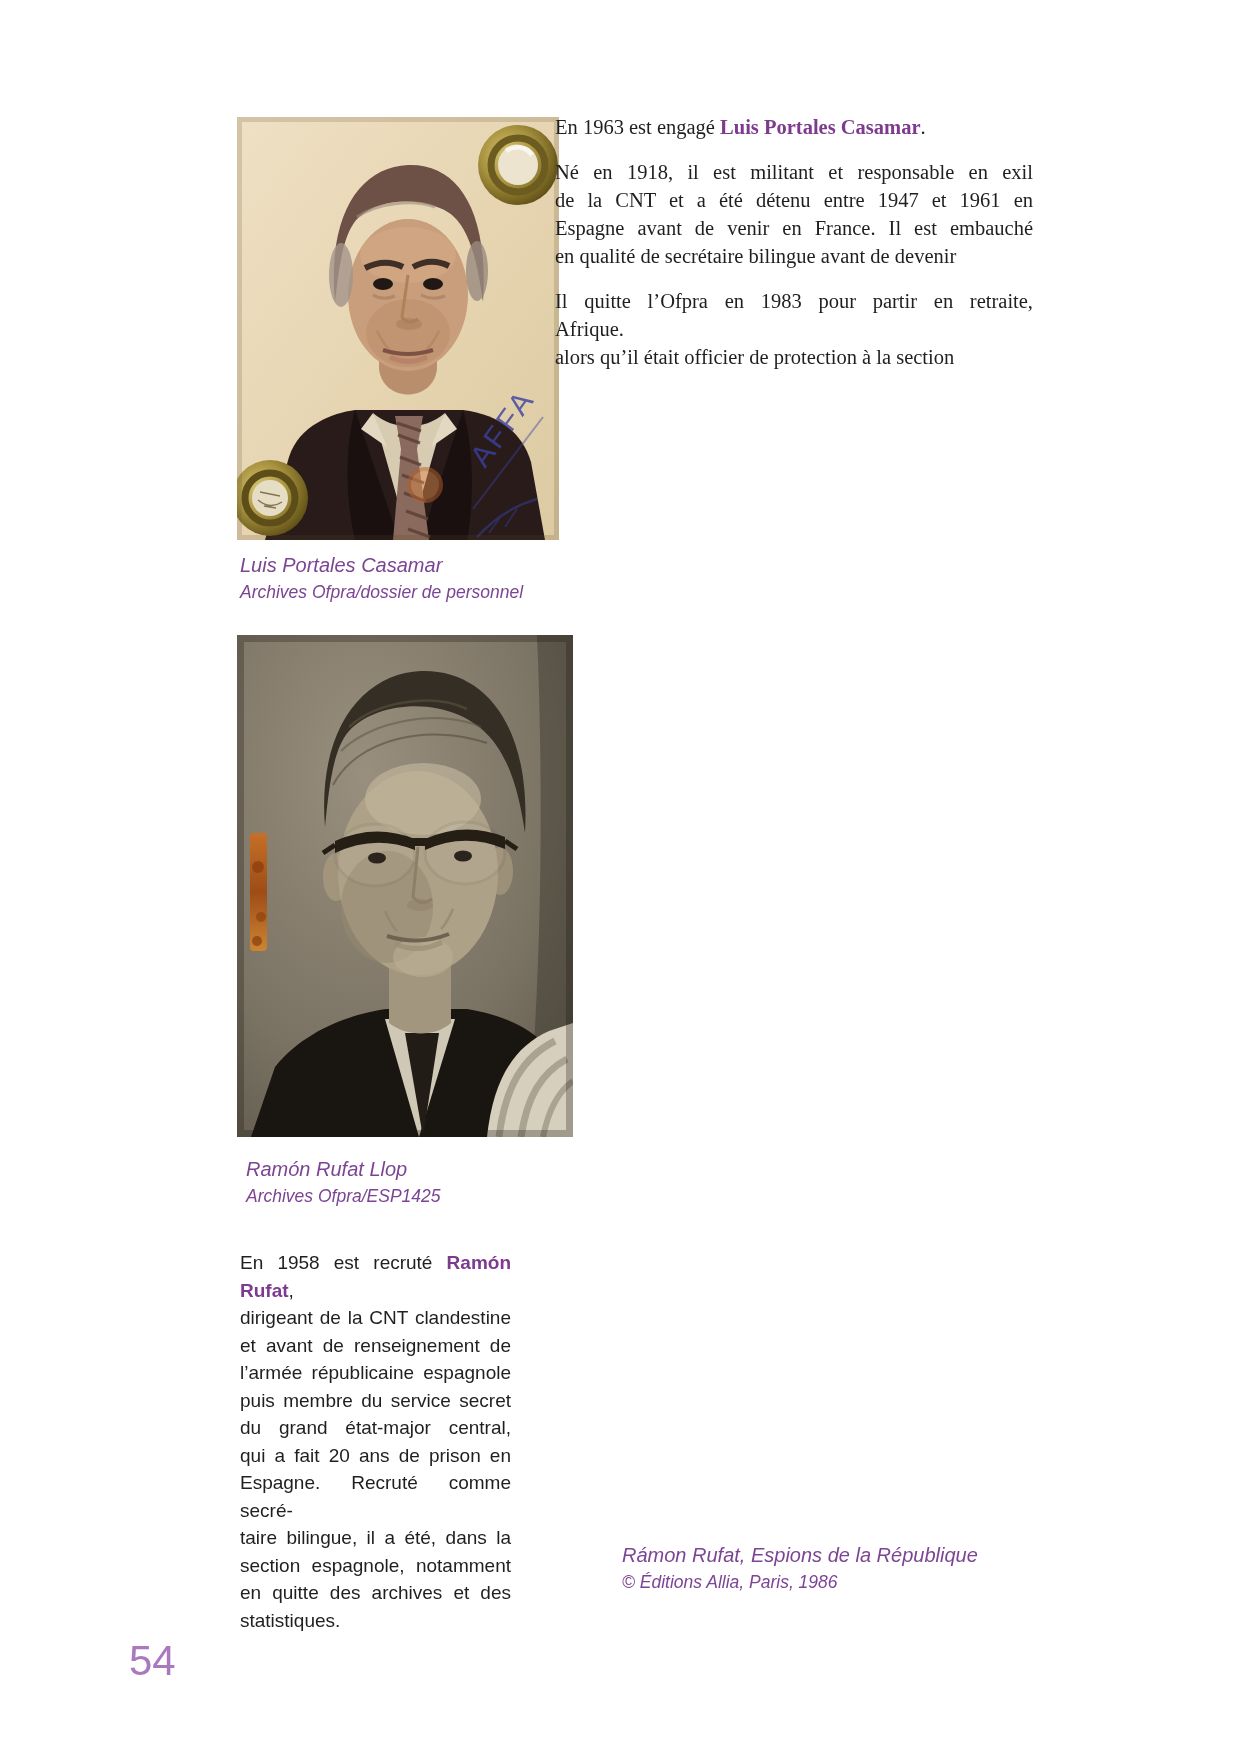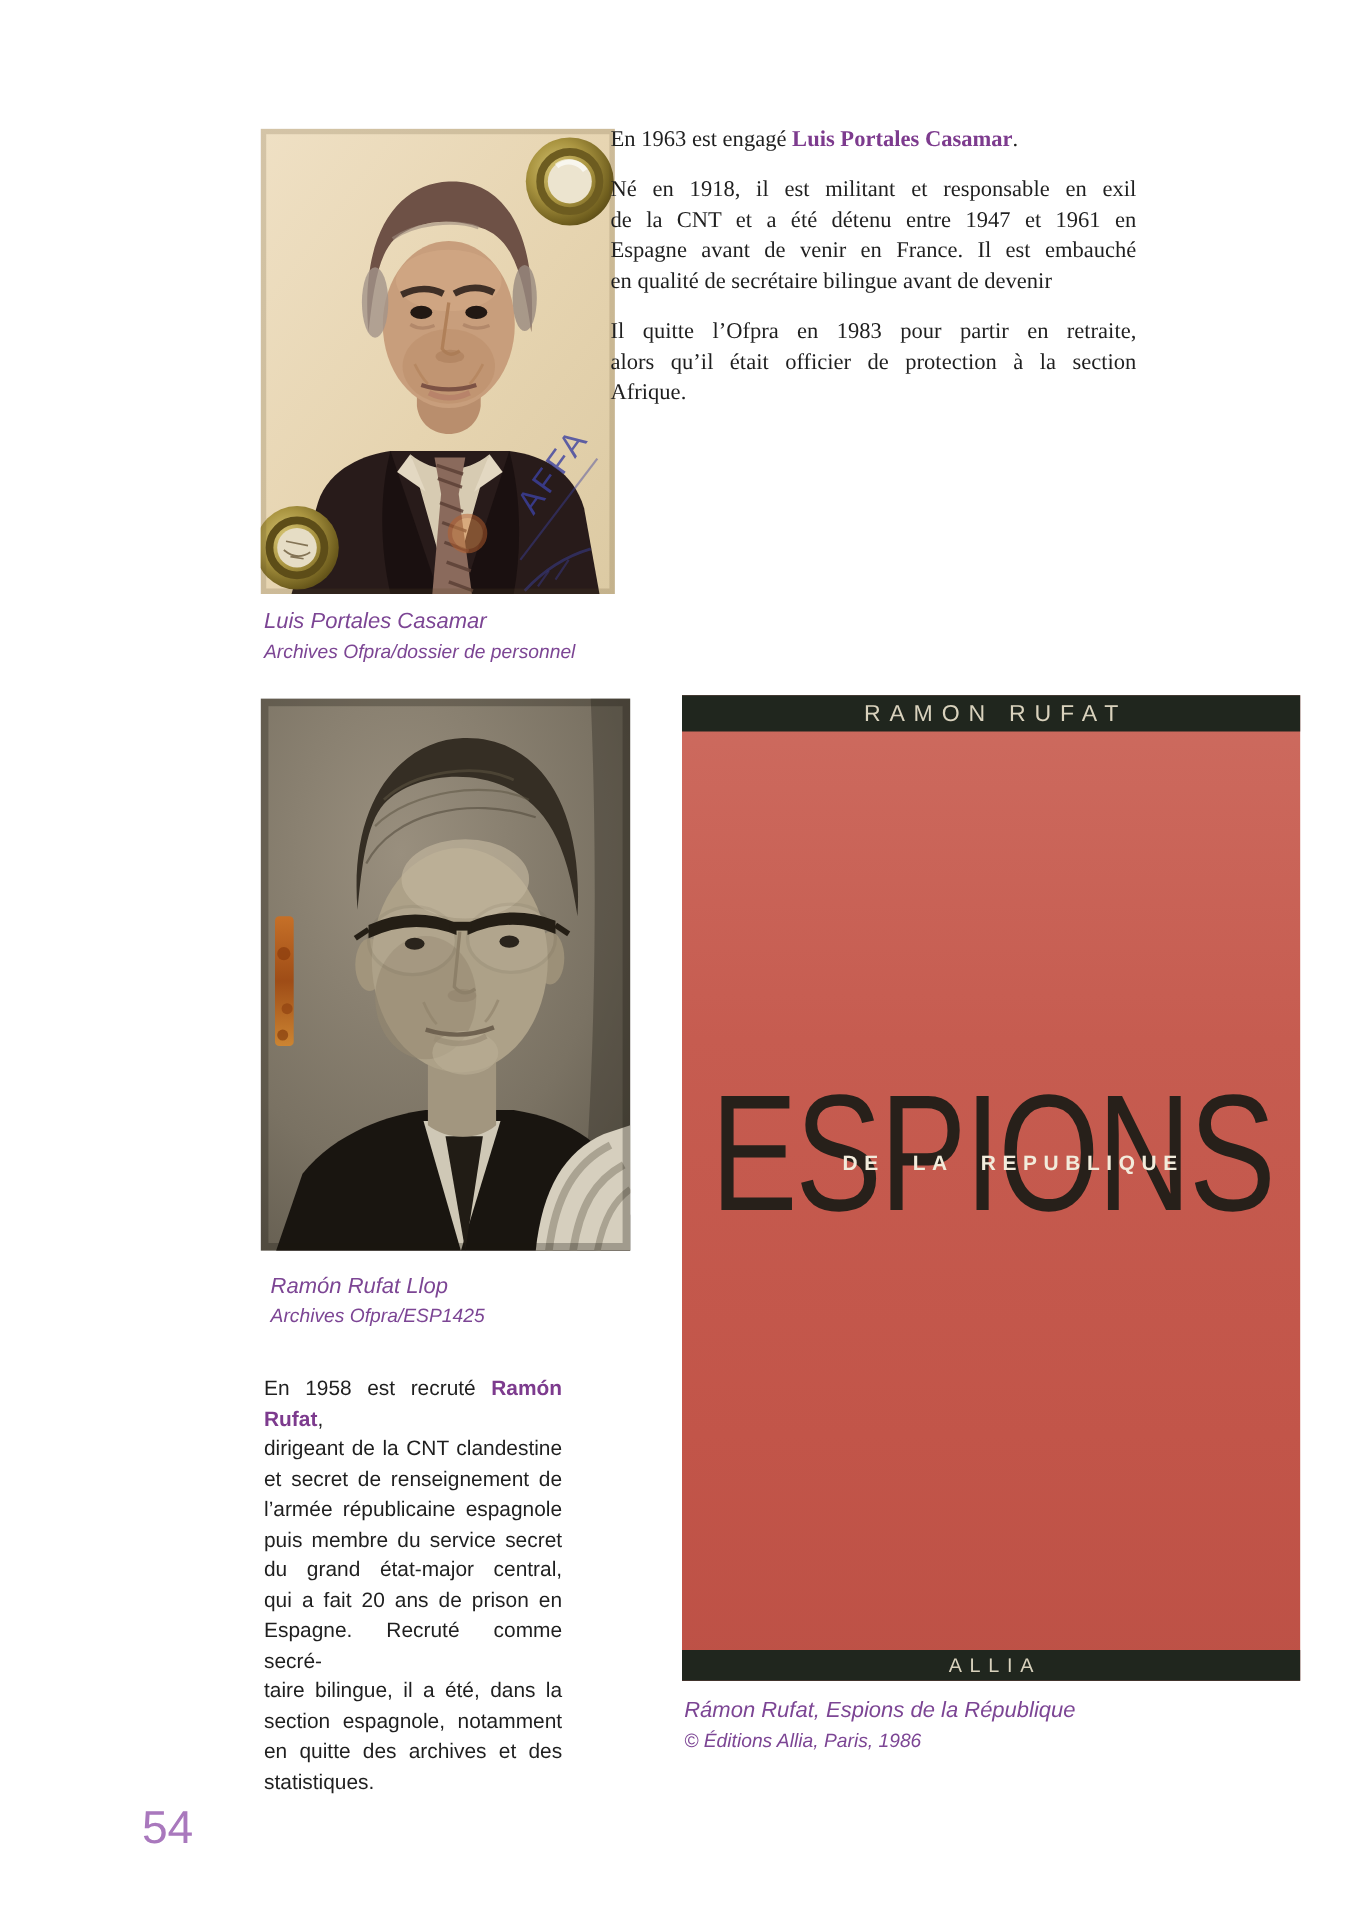--- a/index.html
+++ b/index.html
@@ -162,22 +162,22 @@
   <div id="col-right">
     <p class="para"><span>En 1963 est engagé </span><span class="accent">Luis Portales Casamar</span><span>.</span></p>
     <div class="para jlines">
         <div class="jline">Né en 1918, il est militant et responsable en exil</div>
         <div class="jline">de la CNT et a été détenu entre 1947 et 1961 en</div>
         <div class="jline">Espagne avant de venir en France. Il est embauché</div>
         <div class="jline">en qualité de secrétaire bilingue avant de devenir</div>
       </div>
     <div class="para jlines">
         <div class="jline">Il quitte l’Ofpra en 1983 pour partir en retraite,</div>
+        <div class="jline">Afrique.</div>
         <div class="jline">alors qu’il était officier de protection à la section</div>
-        <div class="jline">Afrique.</div>
       </div>
   </div>
 
   <figure id="photo2">
     <svg viewBox="0 0 336 502" preserveAspectRatio="none">
       <defs>
         <radialGradient id="p2bg" cx="0.38" cy="0.28" r="1.05">
           <stop offset="0" stop-color="#998f7e"></stop>
           <stop offset="0.55" stop-color="#7a7263"></stop>
           <stop offset="1" stop-color="#544e42"></stop>
@@ -242,41 +242,31 @@
       </g>
       <rect x="0" y="0" width="336" height="502" fill="none" stroke="rgba(25,22,16,0.28)" stroke-width="14"></rect>
     </svg>
   </figure>
 
   <div class="caption" id="caption2">
     <div class="cap-line1">Ramón Rufat Llop</div>
     <div class="cap-line2">Archives Ofpra/ESP1425</div>
   </div>
 
-  <div id="cover">
-    <div class="band band-top">
-      <span>RAMON RUFAT</span>
-    </div>
-    <div class="book-title">ESPIONS</div>
-    <div class="book-subtitle">DE LA REPUBLIQUE</div>
-    <div class="band band-bottom">
-      <span>ALLIA</span>
-    </div>
-  </div>
 
   <div class="caption" id="caption3">
     <div class="cap-line1">Rámon Rufat, Espions de la République</div>
     <div class="cap-line2">© Éditions Allia, Paris, 1986</div>
   </div>
 
   <div id="col-left">
     <div class="jline-solo"><span>En 1958 est recruté </span><span class="accent">Ramón Rufat</span><span>,</span></div>
     <div class="jlines">
         <div class="jline">dirigeant de la CNT clandestine</div>
-        <div class="jline">et secret de renseignement de</div>
+        <div class="jline">et avant de renseignement de</div>
         <div class="jline">l’armée républicaine espagnole</div>
         <div class="jline">puis membre du service secret</div>
         <div class="jline">du grand état-major central,</div>
         <div class="jline">qui a fait 20 ans de prison en</div>
         <div class="jline">Espagne. Recruté comme secré-</div>
         <div class="jline">taire bilingue, il a été, dans la</div>
         <div class="jline">section espagnole, notamment</div>
         <div class="jline">en quitte des archives et des</div>
         <div class="jline">statistiques.</div>
       </div>

